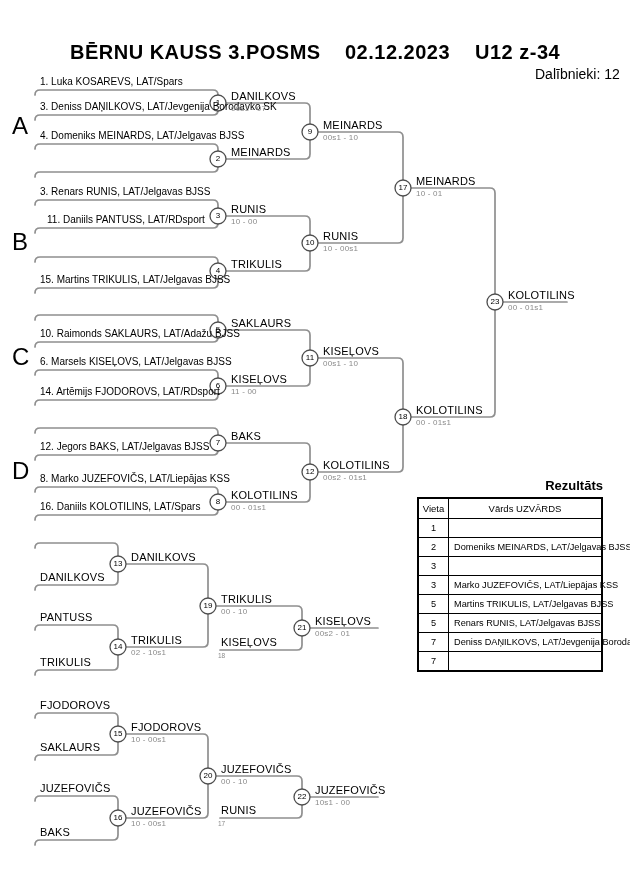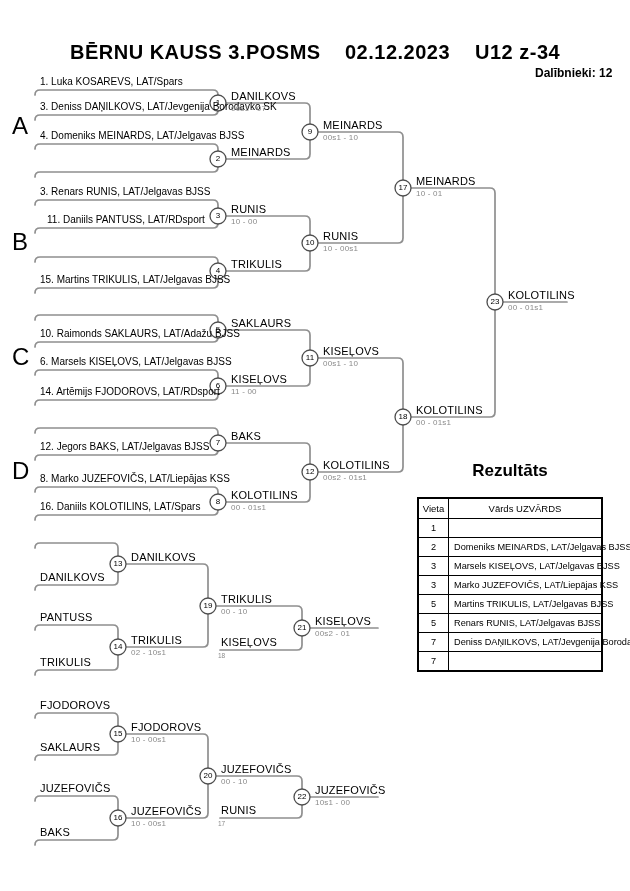--- a/index.html
+++ b/index.html
@@ -1,29 +1,29 @@
 <!DOCTYPE html>
 <html><head>
 <meta charset="utf-8">
 <style>
   html,body{margin:0;padding:0}
   body{position:relative;width:630px;height:891px;overflow:hidden;background:#fff;
        font-family:"Liberation Sans",sans-serif;color:#000}
   .t{position:absolute;white-space:nowrap;line-height:1.05}
   .title{font-size:20px;font-weight:bold;letter-spacing:.5px}
-  .part{font-size:12px;font-weight:bold}
+  .part{font-size:14px;font-weight:normal}
   .gl{font-size:24px}
   .en{font-size:10px}
   .wn{font-size:11px;letter-spacing:.2px}
   .sc{font-size:8px;color:#8a8a8a;letter-spacing:.2px}
   .mn{font-size:8px;line-height:8px;width:16px;text-align:center}
   .fn{font-size:6.5px;line-height:7px;color:#8a8a8a}
   svg.lines{position:absolute;left:0;top:0}
-  .rt-title{position:absolute;left:417px;top:461px;width:186px;text-align:center;
-            font-size:17px;font-weight:bold}
+  .rt-title{position:absolute;left:417px;top:478px;width:186px;text-align:right;
+            font-size:13px;font-weight:bold}
   .results{position:absolute;left:417px;top:497px;width:186px;border:2px solid #000;
            background:#fff;box-sizing:border-box}
   .rrow{display:flex;height:18px;border-top:1px solid #000;align-items:stretch;font-size:9.2px}
   .rhead{border-top:none;height:19px;font-size:9.5px}
   .rplace{width:29px;flex:none;border-right:1px solid #000;display:flex;
           align-items:center;justify-content:center}
   .rname{flex:none;display:flex;align-items:center;padding-left:5px;white-space:nowrap;overflow:visible}
   .rhead .rname{flex:1;justify-content:center;padding-left:0}
 </style>
 </head>
@@ -177,21 +177,20 @@
   </div>
   <div class="rrow">
     <div class="rplace">1</div>
   </div>
   <div class="rrow">
     <div class="rplace">2</div>
     <div class="rname">Domeniks MEINARDS, LAT/Jelgavas BJSS</div>
   </div>
   <div class="rrow">
     <div class="rplace">3</div>
-    <div class="rname">Marsels KISEĻOVS, LAT/Jelgavas BJSS</div>
   </div>
   <div class="rrow">
     <div class="rplace">3</div>
     <div class="rname">Marko JUZEFOVIČS, LAT/Liepājas KSS</div>
   </div>
   <div class="rrow">
     <div class="rplace">5</div>
     <div class="rname">Martins TRIKULIS, LAT/Jelgavas BJSS</div>
   </div>
   <div class="rrow">

